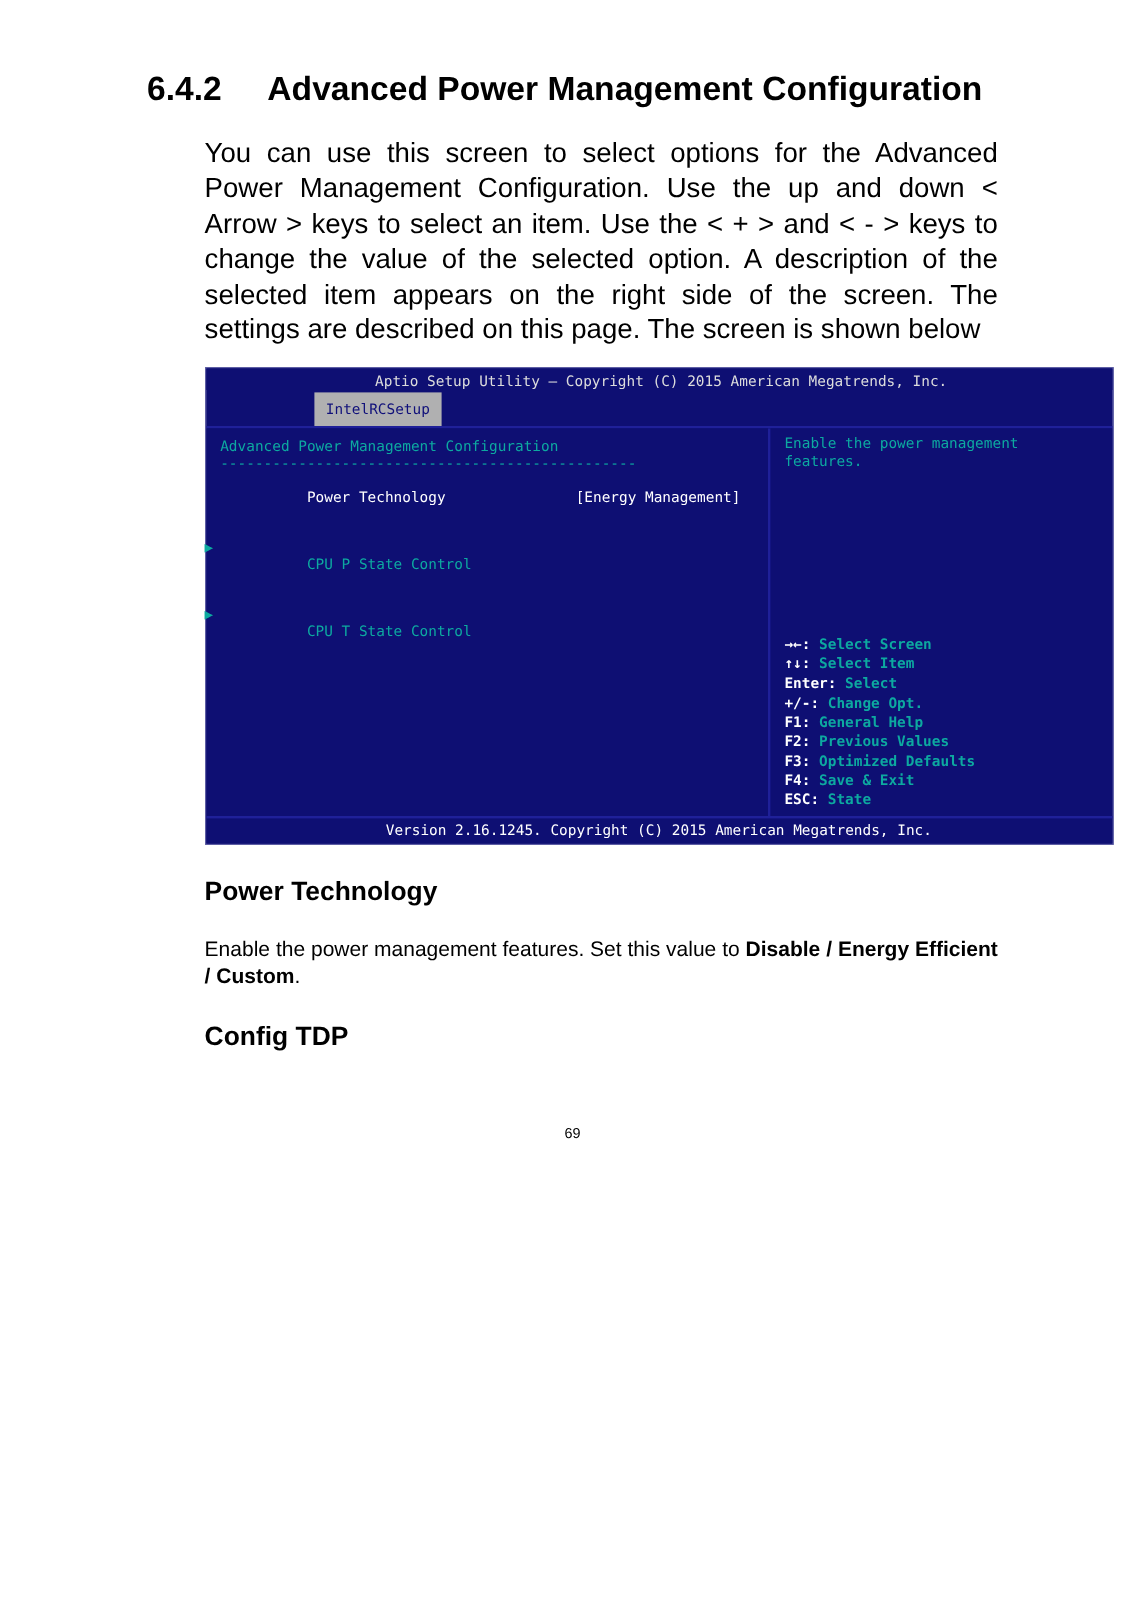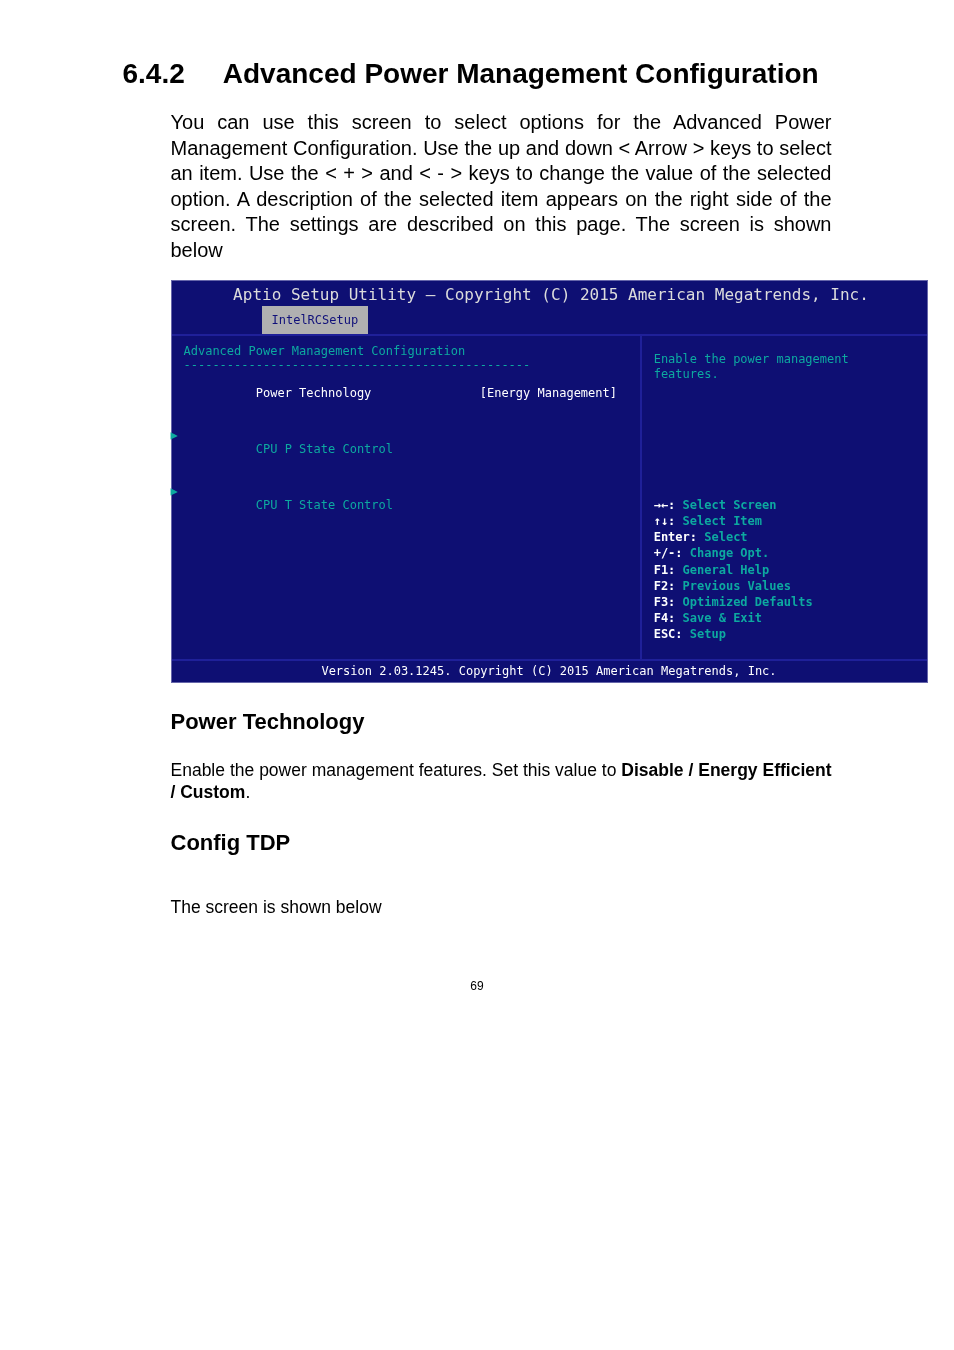--- a/index.html
+++ b/index.html
@@ -23,36 +23,36 @@
     font-size: 28px;
     font-weight: bold;
     margin-right: 38px;
   }
   .sec-title {
     font-size: 28px;
     font-weight: bold;
   }
   .intro {
     margin-left: 48px;
-    font-size: 20px;
+    font-size: 23px;
     text-align: justify;
     line-height: 1.28;
     margin-bottom: 16px;
   }
   .bios-frame {
     margin-left: 48px;
     border: 1px solid #6666aa;
     background: #0e0f73;
     width: 755px;
   }
   .bios-titlebar {
     background: #0e0f73;
     color: #dcdcdc;
     font-family: "Lucida Console", monospace;
-    font-size: 16px;
+    font-size: 12px;
     padding: 4px 0 0 4px;
     text-align: center;
   }
   .bios-tab {
     display: inline-block;
     background: #b0b0b1;
     color: #10107a;
     font-family: "Lucida Console", monospace;
     font-size: 12px;
     padding: 7px 10px;
@@ -83,21 +83,21 @@
     letter-spacing: 0;
     white-space: pre;
   }
   .bios-left .menu-row { white-space: pre; }
   .bios-left .sel { color:#ffffff; }
   .bios-left .val-sel { color:#ffffff; }
   .bios-left .sub { color:#0da9a0; }
   .bios-left .marker { color:#0da9a0; position:absolute; left:-1px; }
   .bios-right {
     flex: 1 1 37%;
-    padding: 16px 12px;
+    padding: 5px 12px;
     font-family: "Lucida Console", monospace;
     font-size: 12px;
     color: #0da9a0;
     display: flex;
     flex-direction: column;
   }
   .bios-right .help-text { line-height:1.25; }
   .bios-right .spacer { flex:1; }
   .bios-right .nav-help .key { color:#ffffff; }
   .bios-right .nav-help div { line-height:1.35;font-weight:bold; }
@@ -174,30 +174,29 @@
         <div class="spacer"></div>
         <div class="nav-help">
           <div><span class="key">→←:</span><span> Select Screen</span></div>
           <div><span class="key">↑↓:</span><span> Select Item</span></div>
           <div><span class="key">Enter:</span><span> Select</span></div>
           <div><span class="key">+/-:</span><span> Change Opt.</span></div>
           <div><span class="key">F1:</span><span> General Help</span></div>
           <div><span class="key">F2:</span><span> Previous Values</span></div>
           <div><span class="key">F3:</span><span> Optimized Defaults</span></div>
           <div><span class="key">F4:</span><span> Save &amp; Exit</span></div>
-          <div><span class="key">ESC:</span><span> Setup</span></div>
+          <div><span class="key">ESC:</span><span> State</span></div>
         </div>
       </div>
     </div>
-    <div class="bios-footer">Version 2.03.1245. Copyright (C) 2015 American Megatrends, Inc.</div>
+    <div class="bios-footer">Version 2.16.1245. Copyright (C) 2015 American Megatrends, Inc.</div>
   </div>
 
   <div class="subhead">Power Technology</div>
   <p class="para">
     <span>Enable the power management features. Set this value to </span><span class="b">Disable / Energy Efficient / Custom</span><span>.</span>
   </p>
 
   <div class="subhead">Config TDP</div>
 
-  <p class="para" style="margin-top:40px;">The screen is shown below</p>
 
   <div class="pagenum">69</div>
 </div>
 
 </body></html>

